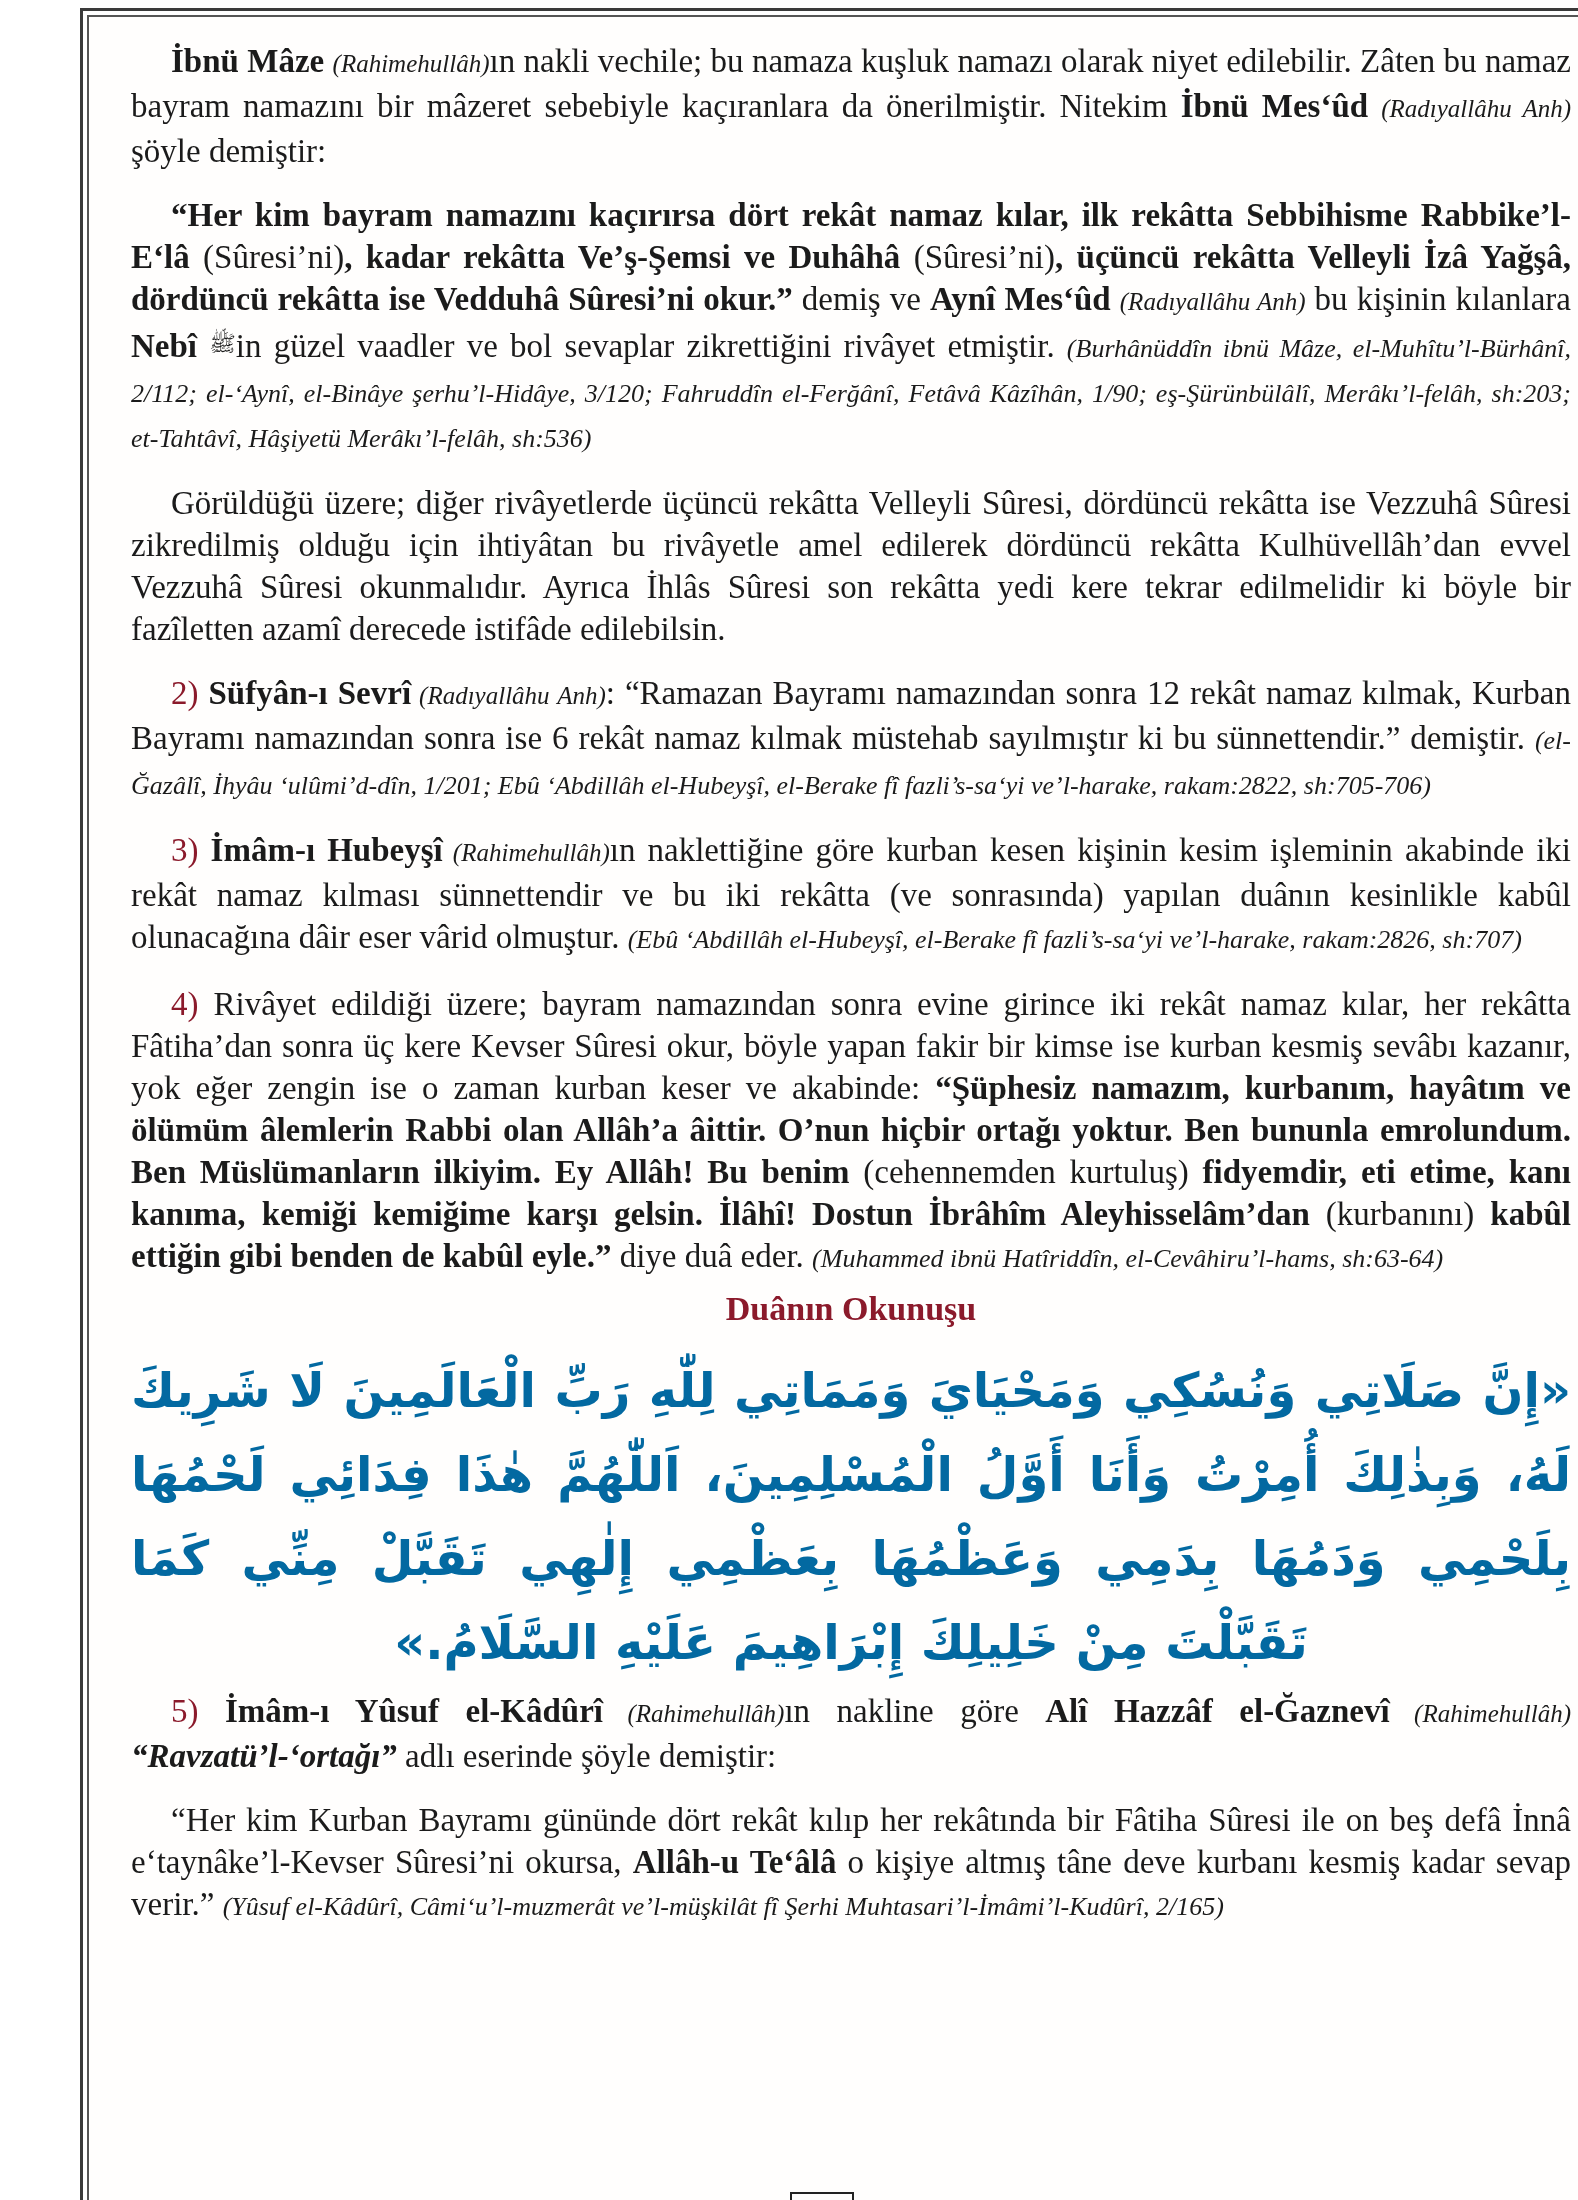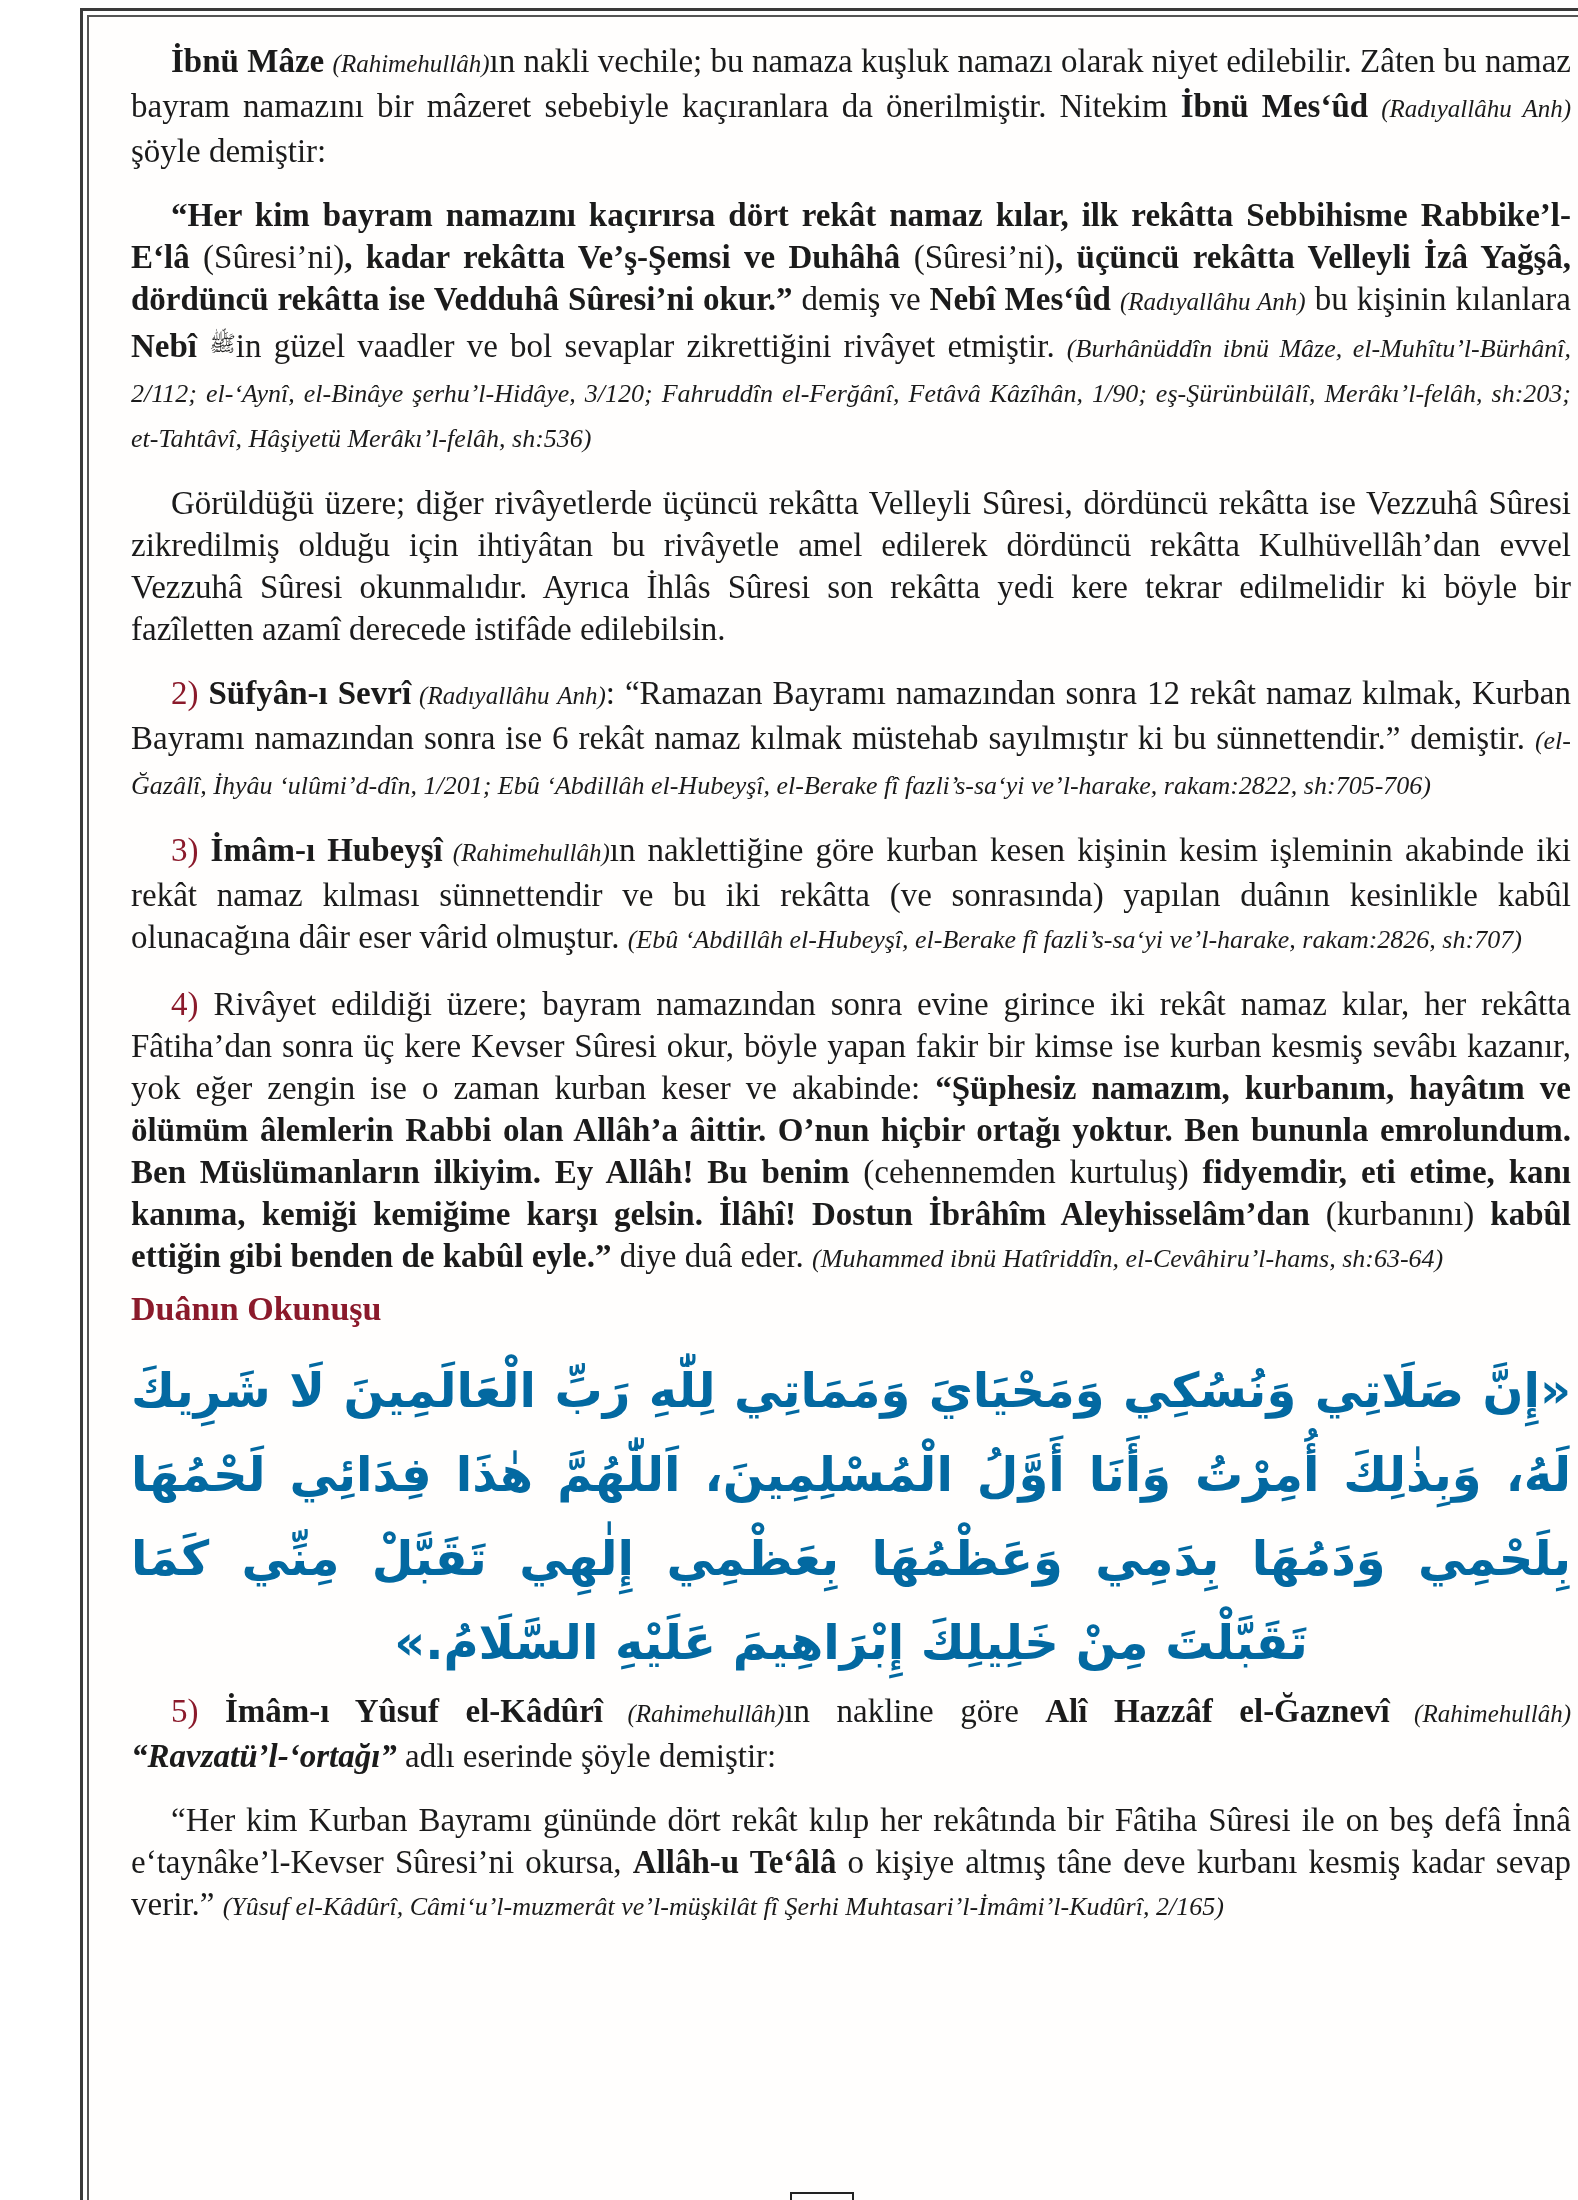--- a/index.html
+++ b/index.html
@@ -16,21 +16,21 @@
     text-align: justify;
     margin-left: 19px;
   }
   p { margin: 0 0 22px 0; text-indent: 40px; }
   .b { font-weight: bold; }
   .i { font-style: italic; }
   .cite { font-style: italic; font-size: 26px; }
   .hon { font-style: italic; font-size: 25px; }
   .num { color: #8b1a2b; }
   .heading {
-    text-align: left; color: #8b1a2b; font-weight: bold; font-size: 34px;
+    text-align: center; color: #8b1a2b; font-weight: bold; font-size: 34px;
     margin: 8px 0 18px 0; text-indent: 0;
   }
   .arabic {
     direction: rtl; text-align: justify; text-align-last: center;
     font-family: "DejaVu Sans", sans-serif; font-weight: bold;
     font-size: 48px; line-height: 84px; color: #0369a1; margin: 0 0 6px 0;
     text-indent: 0;
   }
   .salawat { font-size: 22px; vertical-align: 6px; }
   .pagemark {
@@ -45,21 +45,21 @@
 
 <div class="page">
 
   <p>
     <span class="b">İbnü Mâze</span>
     <span class="hon">(Rahimehullâh)</span><span>ın nakli vechile; bu namaza kuşluk namazı olarak niyet edilebilir. Zâten bu namaz bayram namazını bir mâzeret sebebiyle kaçıranlara da önerilmiştir. Nitekim </span><span class="b">İbnü Mes‘ûd</span>
     <span class="hon">(Radıyallâhu Anh)</span><span> şöyle demiştir:</span>
   </p>
 
   <p>
-    <span class="b">“Her kim bayram namazını kaçırırsa dört rekât namaz kılar, ilk rekâtta Sebbihisme Rabbike’l-E‘lâ</span><span> (Sûresi’ni)</span><span class="b">, kadar rekâtta Ve’ş-Şemsi ve Duhâhâ</span><span> (Sûresi’ni)</span><span class="b">, üçüncü rekâtta Velleyli İzâ Yağşâ, dördüncü rekâtta ise Vedduhâ Sûresi’ni okur.”</span><span> demiş ve </span><span class="b">Nebî Mes‘ûd</span>
+    <span class="b">“Her kim bayram namazını kaçırırsa dört rekât namaz kılar, ilk rekâtta Sebbihisme Rabbike’l-E‘lâ</span><span> (Sûresi’ni)</span><span class="b">, kadar rekâtta Ve’ş-Şemsi ve Duhâhâ</span><span> (Sûresi’ni)</span><span class="b">, üçüncü rekâtta Velleyli İzâ Yağşâ, dördüncü rekâtta ise Vedduhâ Sûresi’ni okur.”</span><span> demiş ve </span><span class="b">Aynî Mes‘ûd</span>
     <span class="hon">(Radıyallâhu Anh)</span><span> bu kişinin kılanlara </span><span class="b">Nebî</span>
     <span class="salawat">ﷺ</span><span>in güzel vaadler ve bol sevaplar zikrettiğini rivâyet etmiştir. </span><span class="cite">(Burhânüddîn ibnü Mâze, el-Muhîtu’l-Bürhânî, 2/112; el-‘Aynî, el-Binâye şerhu’l-Hidâye, 3/120; Fahruddîn el-Ferğânî, Fetâvâ Kâzîhân, 1/90; eş-Şürünbülâlî, Merâkı’l-felâh, sh:203; et-Tahtâvî, Hâşiyetü Merâkı’l-felâh, sh:536)</span>
   </p>
 
   <p>
     <span>Görüldüğü üzere; diğer rivâyetlerde üçüncü rekâtta Velleyli Sûresi, dördüncü rekâtta ise Vezzuhâ Sûresi zikredilmiş olduğu için ihtiyâtan bu rivâyetle amel edilerek dördüncü rekâtta Kulhüvellâh’dan evvel Vezzuhâ Sûresi okunmalıdır. Ayrıca İhlâs Sûresi son rekâtta yedi kere tekrar edilmelidir ki böyle bir fazîletten azamî derecede istifâde edilebilsin.</span>
   </p>
 
   <p>
     <span class="num">2)</span><span class="b"> Süfyân-ı Sevrî</span><span class="hon"> (Radıyallâhu Anh)</span><span>: “Ramazan Bayramı namazından sonra 12 rekât namaz kılmak, Kurban Bayramı namazından sonra ise 6 rekât namaz kılmak müstehab sayılmıştır ki bu sünnettendir.” demiştir. </span><span class="cite">(el-Ğazâlî, İhyâu ‘ulûmi’d-dîn, 1/201; Ebû ‘Abdillâh el-Hubeyşî, el-Berake fî fazli’s-sa‘yi ve’l-harake, rakam:2822, sh:705-706)</span>

